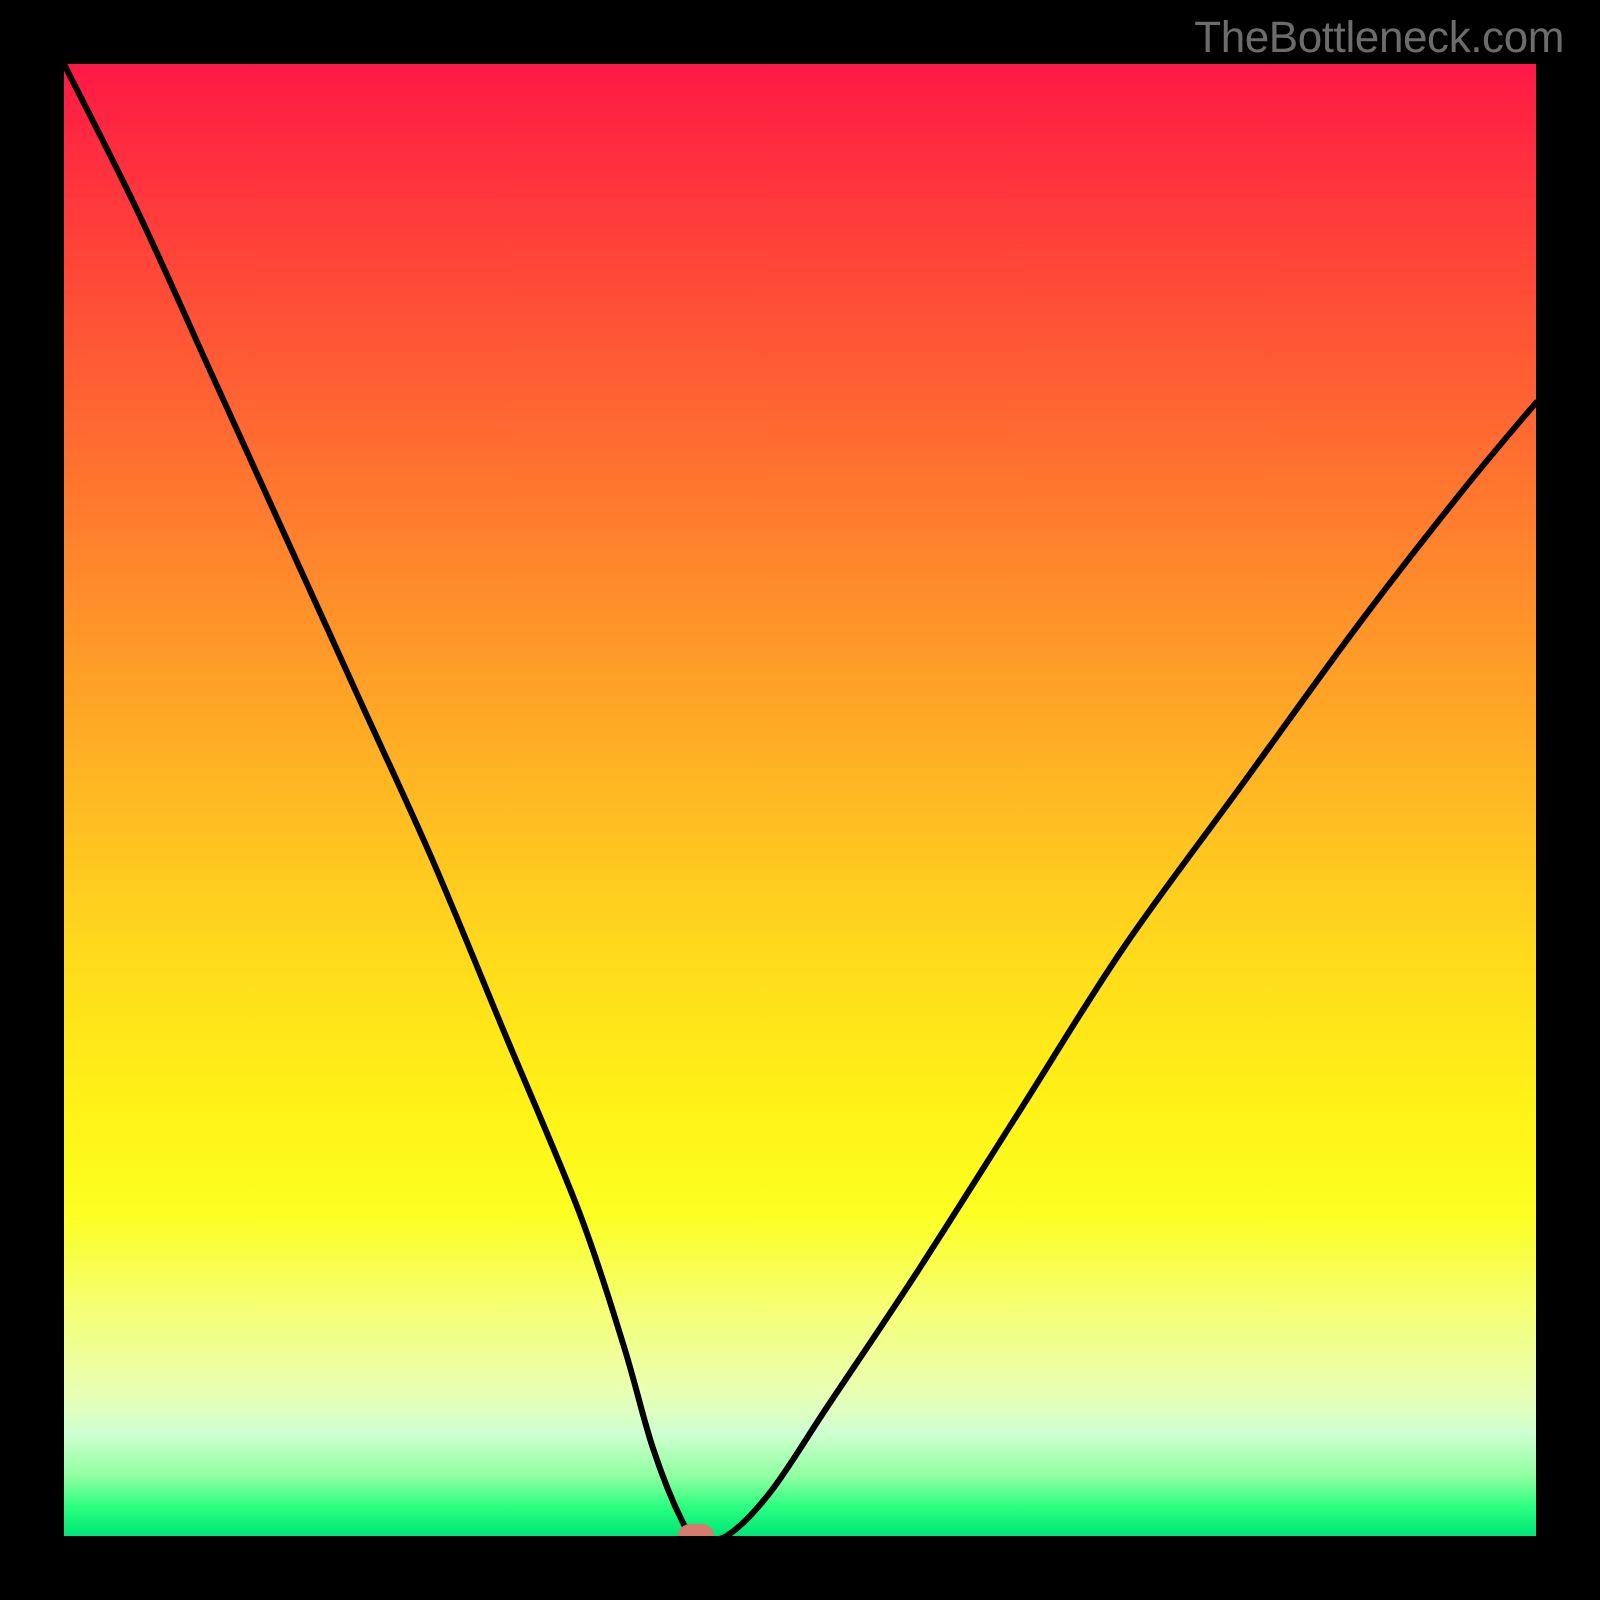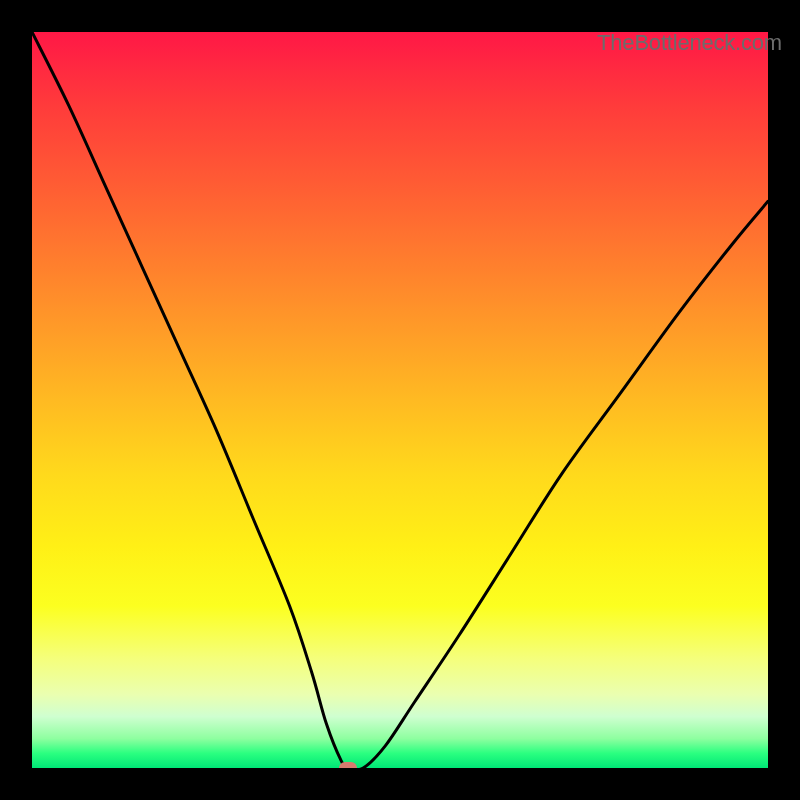--- a/index.html
+++ b/index.html
@@ -13,21 +13,20 @@
   }
   .watermark {
     position: absolute;
     top: 6px;
     right: 18px;
     color: #6c6c6c;
     font-size: 22px;
     font-weight: 500;
     z-index: 10;
     letter-spacing: -0.2px;
-    margin-top: 24px;
   }
   .frame {
     position: absolute;
     top: 0;
     left: 0;
     width: 800px;
     height: 800px;
     border: 32px solid #000;
     box-sizing: border-box;
   }

